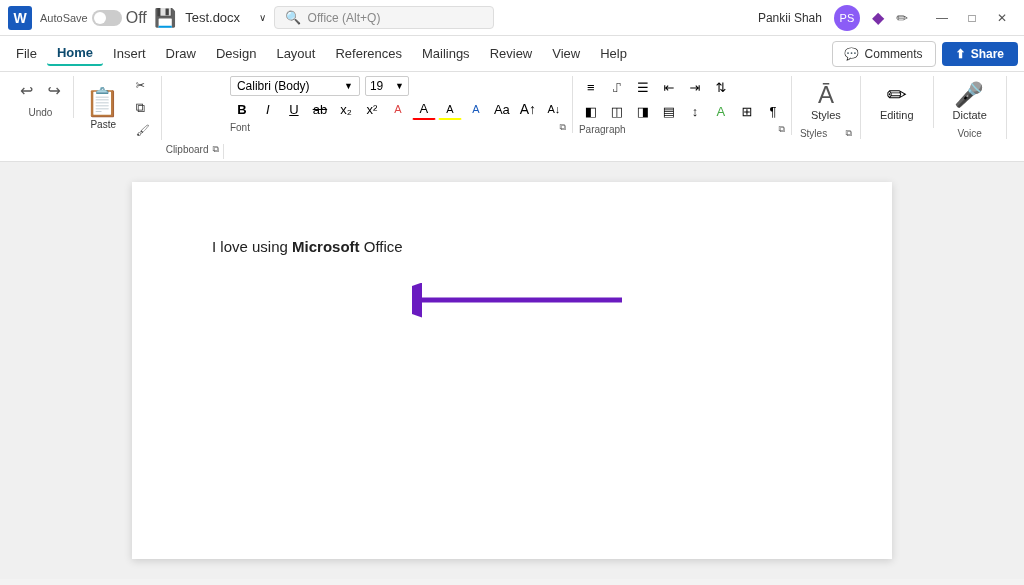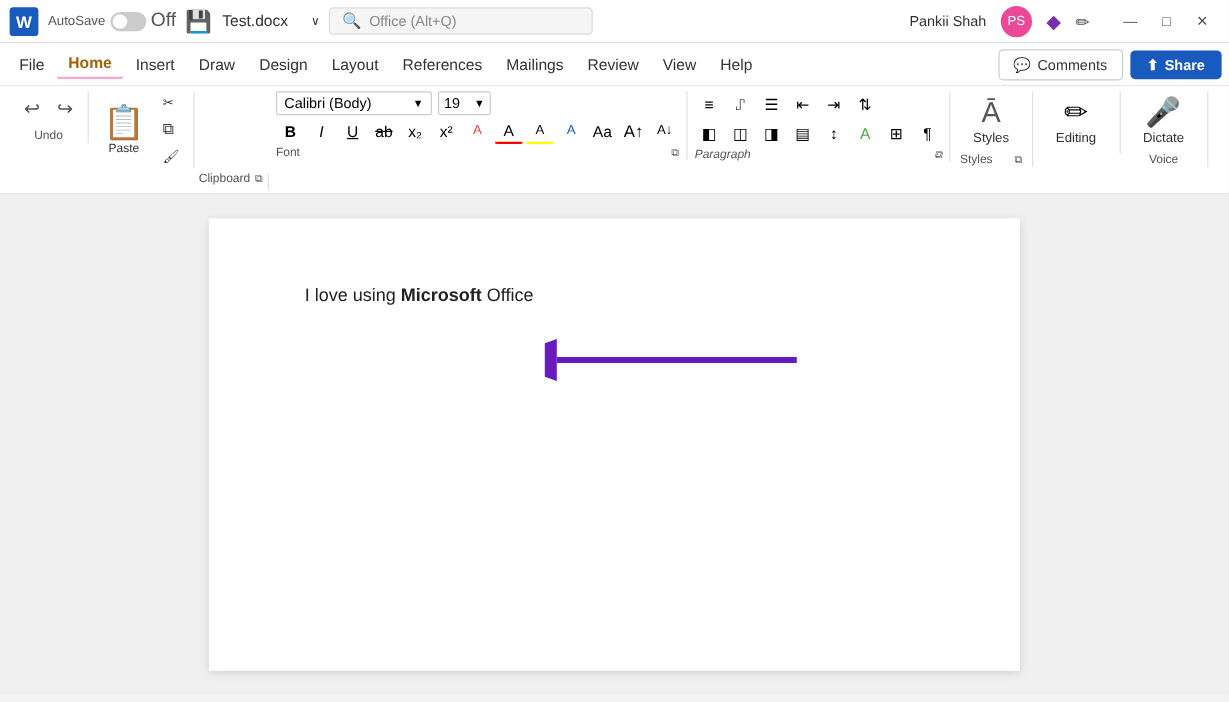--- a/index.html
+++ b/index.html
@@ -23,34 +23,34 @@
     }
     .toggle::after { content: ''; position: absolute; left: 2px; top: 2px; width: 12px; height: 12px; background: #fff; border-radius: 50%; }
     .save-icon { color: #185abd; font-size: 18px; cursor: pointer; }
     .filename { font-size: 13px; color: #333; display: flex; align-items: center; gap: 19px; }
     .search-bar {
       display: flex; align-items: center; background: #f5f5f5; border: 1px solid #ddd;
       border-radius: 4px; padding: 3px 10px; gap: 6px; width: 220px; color: #888; font-size: 12px;
     }
     .title-bar-right { margin-left: auto; display: flex; align-items: center; gap: 12px; }
     .user-name { font-size: 12px; color: #333; }
-    .avatar { width: 26px; height: 26px; border-radius: 50%; background: #ec4899; overflow: hidden; display: flex; align-items: center; justify-content: center; color: #fff; font-size: 11px; }
+    .avatar { width: 26px; height: 26px; border-radius: 50%; background: #8b5cf6; overflow: hidden; display: flex; align-items: center; justify-content: center; color: #fff; font-size: 11px; }
     .window-controls { display: flex; gap: 2px; margin-left: 8px; }
     .win-btn { width: 28px; height: 24px; display: flex; align-items: center; justify-content: center; border: none; background: transparent; cursor: pointer; font-size: 12px; color: #555; }
     .diamond-icon { color: #7a2fa8; font-size: 16px; }
     .pen-icon { color: #555; font-size: 14px; }
 
     
     .menu-bar {
       display: flex; align-items: center; height: 36px;
       background: #fff; padding: 0 6px;
       border-bottom: 1px solid #e0e0e0;
     }
     .menu-item { padding: 4px 10px; font-size: 13px; color: #333; cursor: pointer; border-radius: 3px; }
-    .menu-item.active { font-weight: bold; border-bottom: 2px solid #f9a8d4; color: #a16207; }
+    .menu-item.active { font-weight: bold; border-bottom: 2px solid #14b8a6; color: #0c4a6e; }
     .menu-bar-right { margin-left: auto; display: flex; gap: 6px; align-items: center; }
     .comments-btn {
       display: flex; align-items: center; gap: 5px; padding: 5px 12px;
       border: 1px solid #ccc; border-radius: 4px; background: #fff; cursor: pointer; font-size: 12px; color: #333;
     }
     .share-btn {
       display: flex; align-items: center; gap: 5px; padding: 5px 14px;
       background: #185abd; color: #fff; border: none; border-radius: 4px; cursor: pointer; font-size: 12px; font-weight: 600;
     }
 
@@ -82,21 +82,21 @@
     .big-ribbon-btn { display: flex; flex-direction: column; align-items: center; padding: 6px 10px; cursor: pointer; border-radius: 3px; border: 1px solid transparent; min-width: 50px; }
     .big-ribbon-btn .big-icon { font-size: 28px; line-height: 1; }
     .big-ribbon-btn .btn-label { font-size: 11px; color: #333; margin-top: 2px; }
 
     
     .doc-area {
       background: #f0f0f0; flex: 1; display: flex; justify-content: center;
       padding: 20px; overflow: auto; height: calc(585px - 36px - 36px - 96px);
     }
     .doc-page {
-      background: #fff; width: 676px; min-height: 320px;
+      background: #fff; width: 760px; min-height: 320px;
       box-shadow: 0 2px 8px rgba(0,0,0,0.15); padding: 56px 80px; position: relative;
     }
     .doc-content { font-size: 15px; color: #222; }
     .doc-content strong { font-weight: bold; }
 
     
     .arrow-container { position: absolute; left: 280px; top: 88px; }
     .arrow-svg { display: block; }
   </style>
 </head>
@@ -233,21 +233,21 @@
     <div style="display:flex;align-items:center;gap:2px;">
       <div class="fmt-btn">◧</div>
       <div class="fmt-btn">◫</div>
       <div class="fmt-btn">◨</div>
       <div class="fmt-btn">▤</div>
       <div class="fmt-btn">↕</div>
       <div class="fmt-btn" style="color:#4a4;">A</div>
       <div class="fmt-btn">⊞</div>
       <div class="fmt-btn">¶</div>
     </div>
-    <div style="font-size:10px;color:#555;display:flex;align-items:center;justify-content:space-between;font-style:italic;">
+    <div style="font-size:10px;color:#555;display:flex;align-items:center;justify-content:space-between;">
       <span>Paragraph</span>
       <span style="font-size:9px;cursor:pointer;">⧉</span>
     </div>
   </div>
 
   <div style="padding:0 8px;border-right:1px solid #e0e0e0;display:flex;flex-direction:column;">
     <div style="display:flex;align-items:center;gap:4px;">
       <div class="big-ribbon-btn">
         <span class="big-icon" style="font-size:24px;color:#555;">Ā</span>
         <span class="btn-label">Styles</span>

